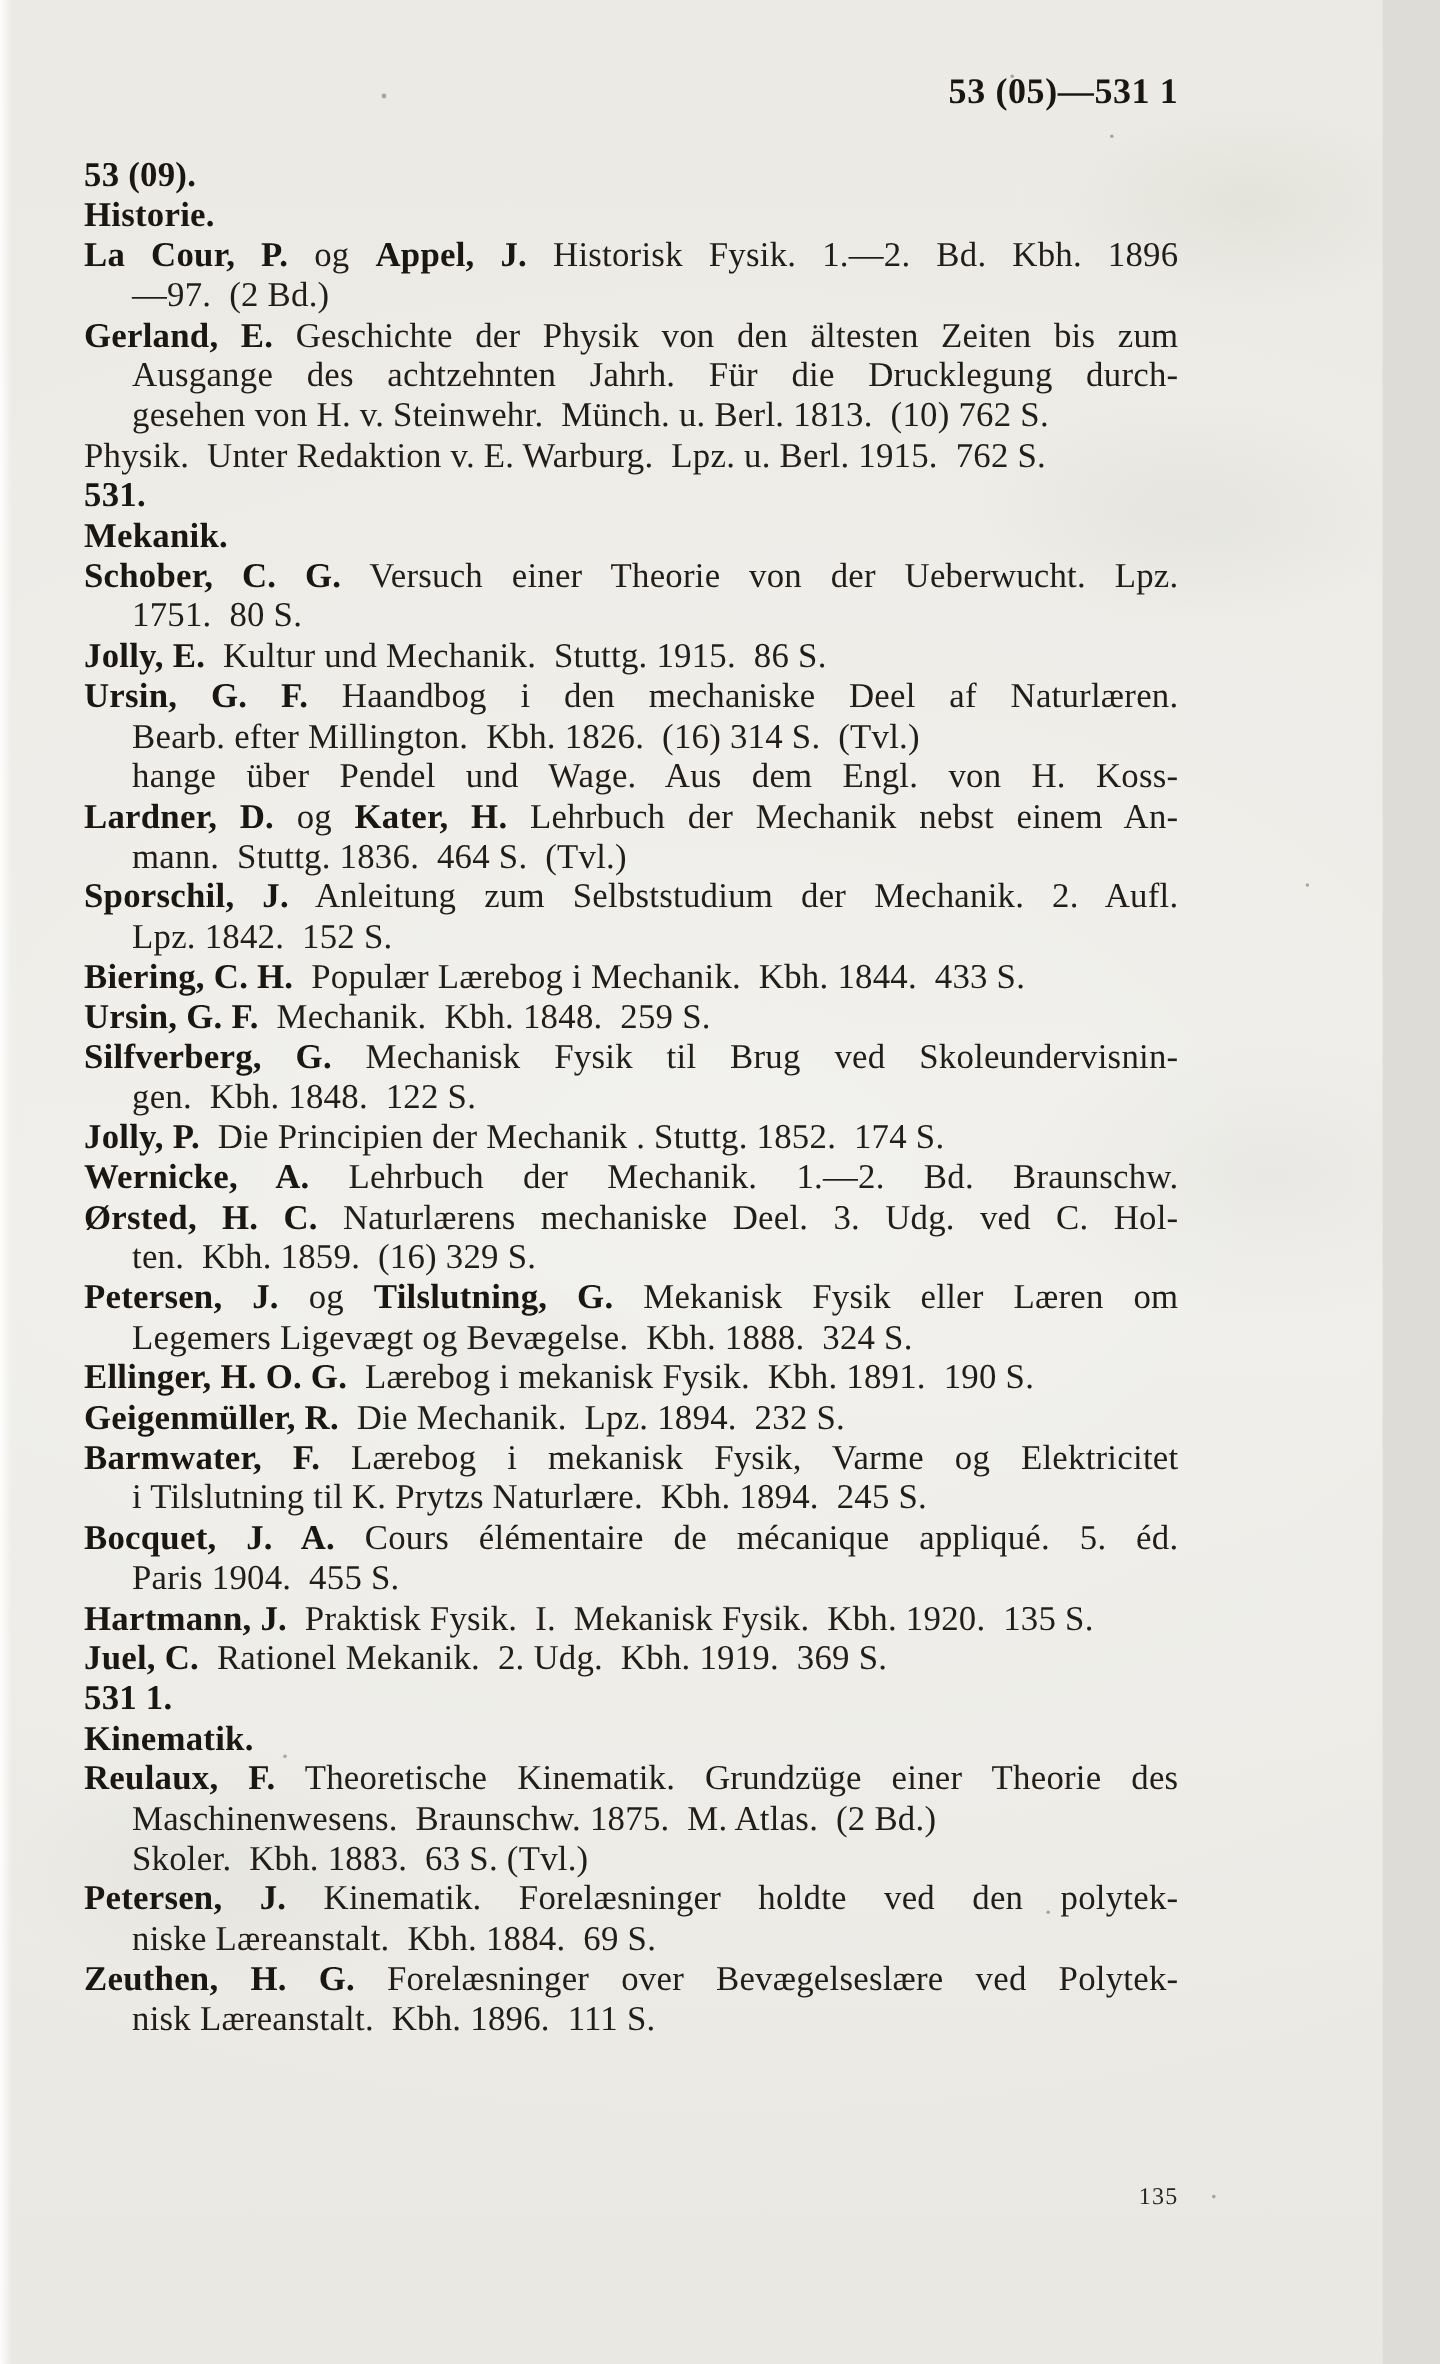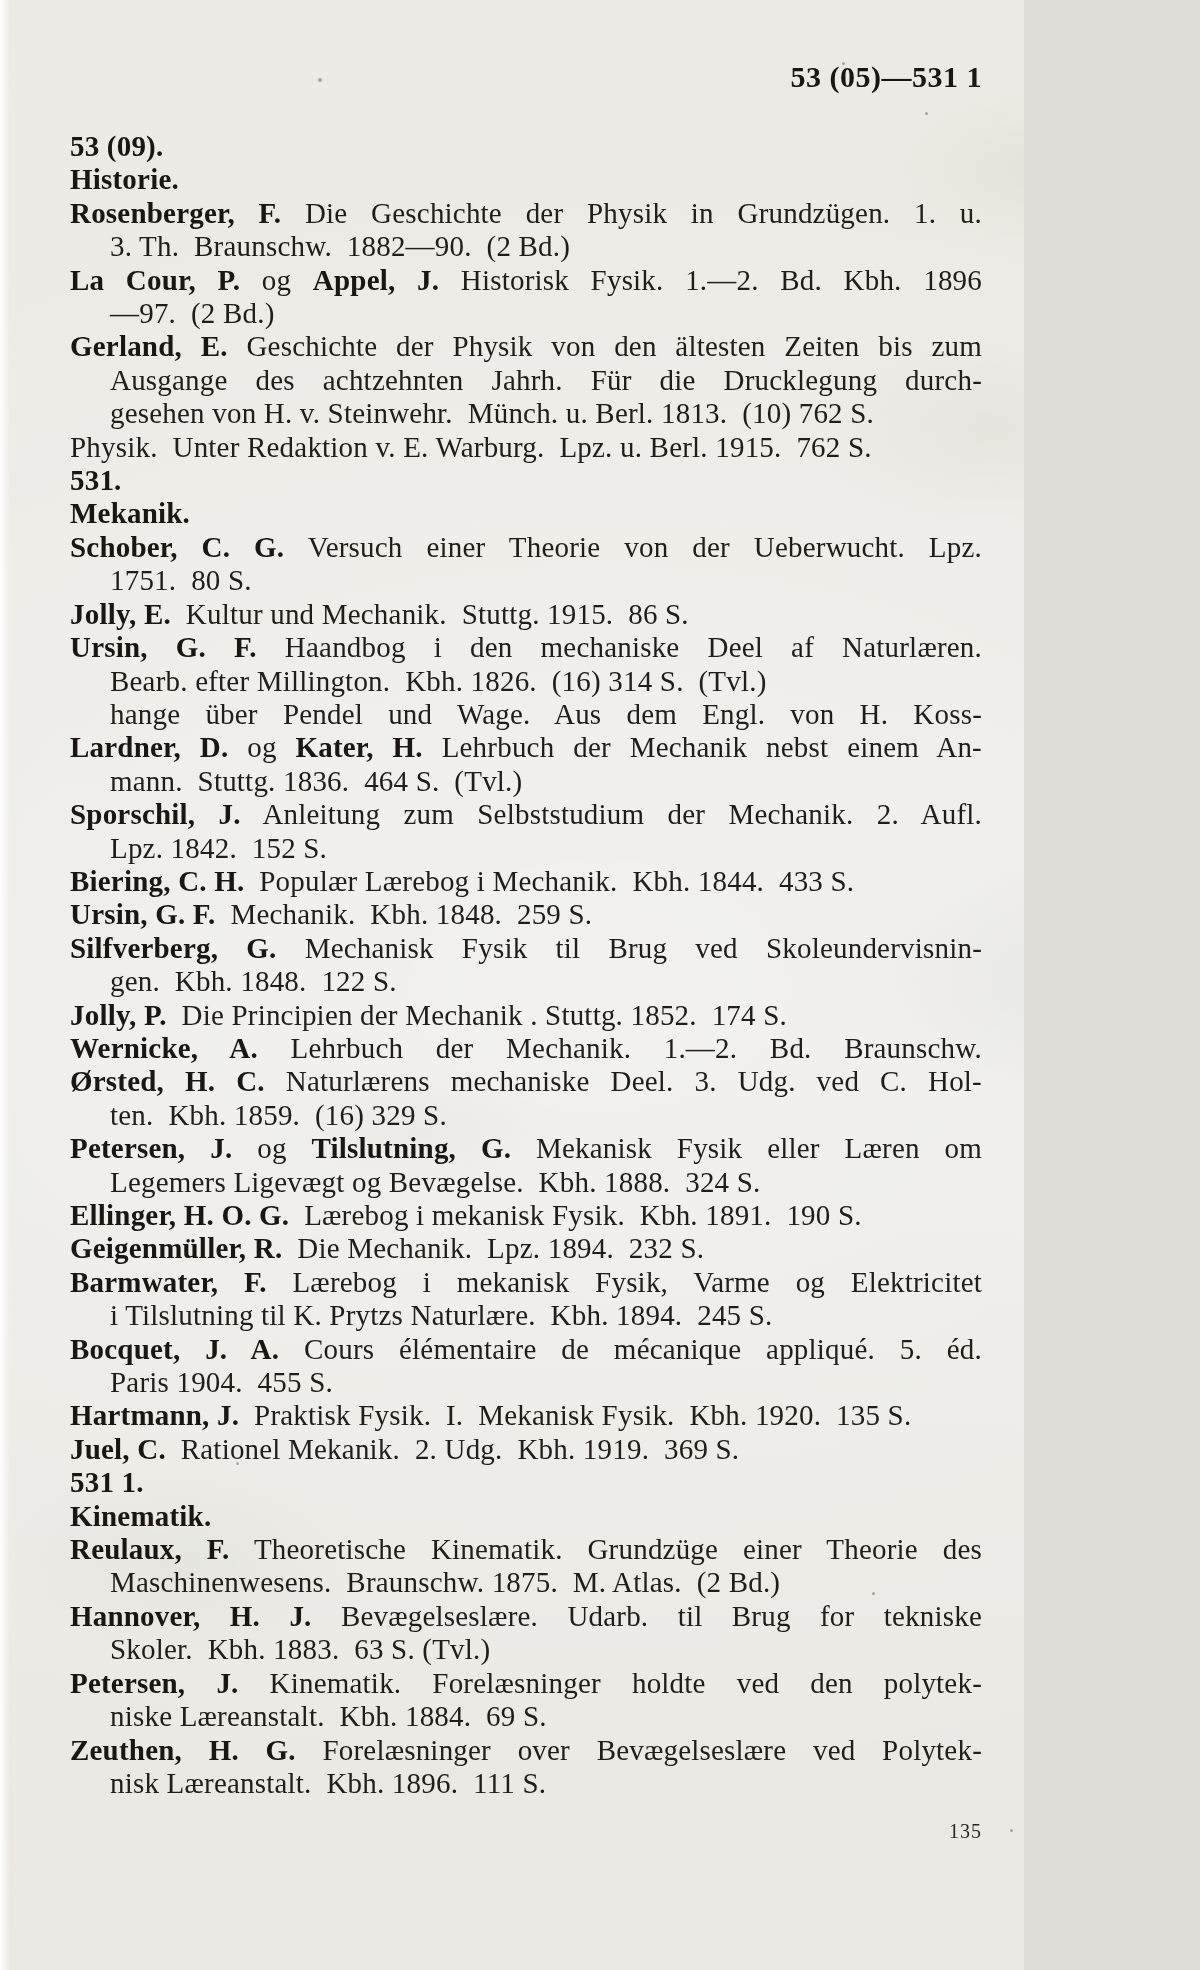--- a/index.html
+++ b/index.html
@@ -1,18 +1,18 @@
 <!DOCTYPE html>
 <html><head>
 <meta charset="utf-8">
 <style>
   html,body{margin:0;padding:0;background:#dddcd6;}
   .page{
     position:relative;
-    width:1024px;height:1970px;
+    width:1152px;height:1970px;
     overflow:hidden;
     font-family:"Liberation Serif","DejaVu Serif",serif;
     color:#211d18;
     background-color:#edece7;
     background-image:
       linear-gradient(90deg, rgba(255,255,255,0.95) 0px, rgba(255,255,255,0) 10px),
       radial-gradient(220px 120px at 1040px 170px, rgba(168,176,150,0.13), transparent 70%),
       radial-gradient(260px 140px at 990px 430px, rgba(160,168,148,0.10), transparent 70%),
       radial-gradient(300px 170px at 1060px 980px, rgba(150,155,140,0.08), transparent 70%),
       radial-gradient(260px 150px at 180px 1560px, rgba(150,155,140,0.07), transparent 70%),
@@ -41,24 +41,20 @@
 </head>
 <body>
 
 <div class="page">
   <div class="header-line">53 (05)—531 1</div>
 
   <div class="column">
       <div class="section-row">
         <span>53 (09).</span>
         <span>Historie.</span>
-      </div>
-      <div class="entry">
-        <div class="line just"><span class="b">Rosenberger, F.</span><span> Die Geschichte der Physik in Grundzügen. 1. u.</span></div>
-        <div class="line cont fin"><span>3. Th.  Braunschw.  1882—90.  (2 Bd.)</span></div>
       </div>
       <div class="entry">
         <div class="line just"><span class="b">La Cour, P.</span><span> og </span><span class="b">Appel, J.</span><span> Historisk Fysik. 1.—2. Bd. Kbh. 1896</span></div>
         <div class="line cont fin"><span>—97.  (2 Bd.)</span></div>
       </div>
       <div class="entry">
         <div class="line just"><span class="b">Gerland, E.</span><span> Geschichte der Physik von den ältesten Zeiten bis zum</span></div>
         <div class="line cont just"><span>Ausgange des achtzehnten Jahrh. Für die Drucklegung durch-</span></div>
         <div class="line cont fin"><span>gesehen von H. v. Steinwehr.  Münch. u. Berl. 1813.  (10) 762 S.</span></div>
       </div>
@@ -135,21 +131,20 @@
       </div>
       <div class="section-row">
         <span>531 1.</span>
         <span>Kinematik.</span>
       </div>
       <div class="entry">
         <div class="line just"><span class="b">Reulaux, F.</span><span> Theoretische Kinematik. Grundzüge einer Theorie des</span></div>
         <div class="line cont fin"><span>Maschinenwesens.  Braunschw. 1875.  M. Atlas.  (2 Bd.)</span></div>
       </div>
       <div class="entry">
-        <div class="line just"><span class="b">Hannover, H. J.</span><span> Bevægelseslære. Udarb. til Brug for tekniske</span></div>
         <div class="line cont fin"><span>Skoler.  Kbh. 1883.  63 S. (Tvl.)</span></div>
       </div>
       <div class="entry">
         <div class="line just"><span class="b">Petersen, J.</span><span> Kinematik. Forelæsninger holdte ved den polytek-</span></div>
         <div class="line cont fin"><span>niske Læreanstalt.  Kbh. 1884.  69 S.</span></div>
       </div>
       <div class="entry">
         <div class="line just"><span class="b">Zeuthen, H. G.</span><span> Forelæsninger over Bevægelseslære ved Polytek-</span></div>
         <div class="line cont fin"><span>nisk Læreanstalt.  Kbh. 1896.  111 S.</span></div>
       </div>

